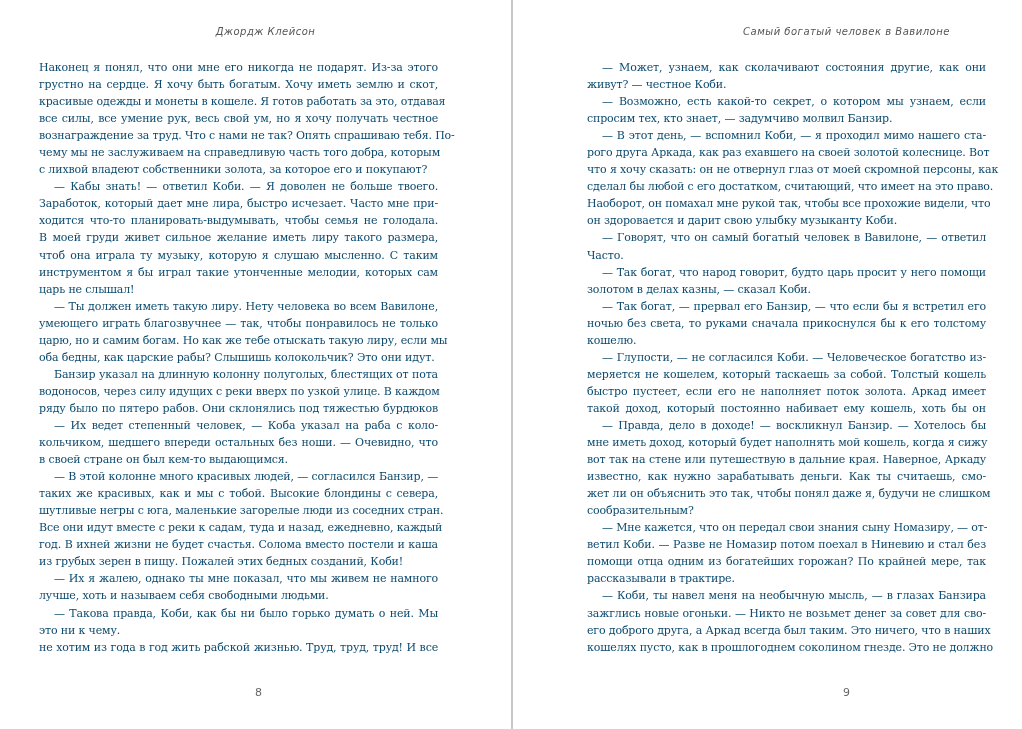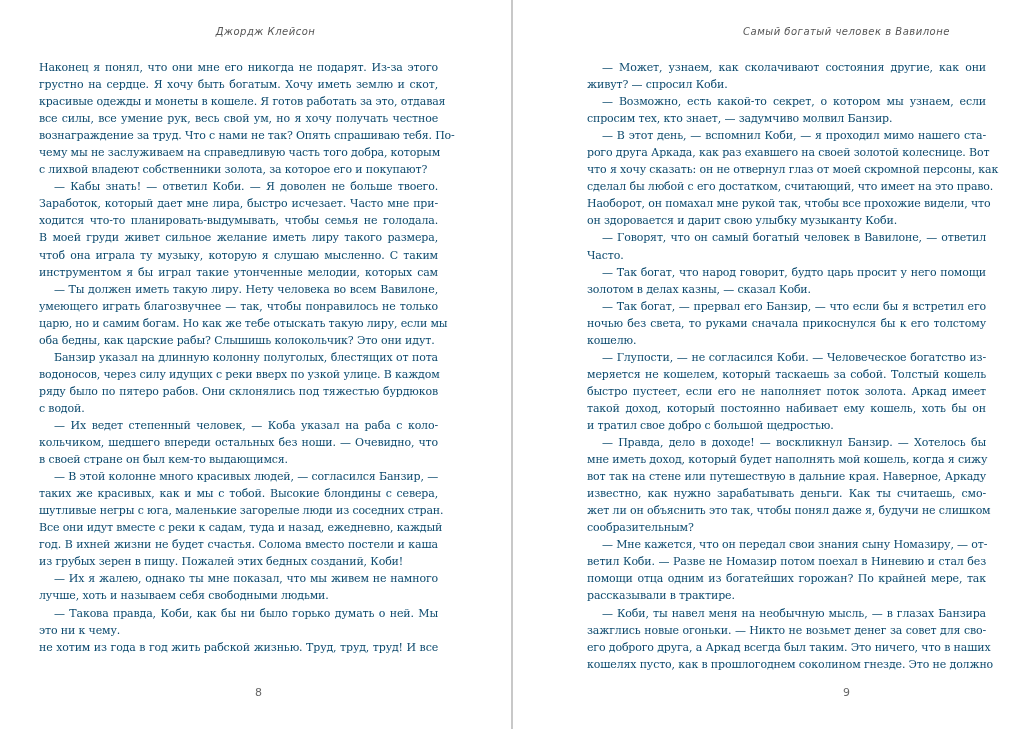--- a/index.html
+++ b/index.html
@@ -46,28 +46,28 @@
       <span class="line">все силы, все умение рук, весь свой ум, но я хочу получать честное</span>
       <span class="line">вознаграждение за труд. Что с нами не так? Опять спрашиваю тебя. По-</span>
       <span class="line">чему мы не заслуживаем на справедливую часть того добра, которым</span>
       <span class="line last">с лихвой владеют собственники золота, за которое его и покупают?</span>
       <span class="line indent">— Кабы знать! — ответил Коби. — Я доволен не больше твоего.</span>
       <span class="line">Заработок, который дает мне лира, быстро исчезает. Часто мне при-</span>
       <span class="line">ходится что-то планировать-выдумывать, чтобы семья не голодала.</span>
       <span class="line">В моей груди живет сильное желание иметь лиру такого размера,</span>
       <span class="line">чтоб она играла ту музыку, которую я слушаю мысленно. С таким</span>
       <span class="line">инструментом я бы играл такие утонченные мелодии, которых сам</span>
+      <span class="line last">царь не слышал!</span>
       <span class="line indent">— Ты должен иметь такую лиру. Нету человека во всем Вавилоне,</span>
       <span class="line">умеющего играть благозвучнее — так, чтобы понравилось не только</span>
       <span class="line">царю, но и самим богам. Но как же тебе отыскать такую лиру, если мы</span>
       <span class="line last">оба бедны, как царские рабы? Слышишь колокольчик? Это они идут.</span>
       <span class="line indent">Банзир указал на длинную колонну полуголых, блестящих от пота</span>
       <span class="line">водоносов, через силу идущих с реки вверх по узкой улице. В каждом</span>
       <span class="line">ряду было по пятеро рабов. Они склонялись под тяжестью бурдюков</span>
-      <span class="line last">с водой.</span>
       <span class="line indent">— Их ведет степенный человек, — Коба указал на раба с коло-</span>
       <span class="line">кольчиком, шедшего впереди остальных без ноши. — Очевидно, что</span>
       <span class="line last">в своей стране он был кем-то выдающимся.</span>
       <span class="line indent">— В этой колонне много красивых людей, — согласился Банзир, —</span>
       <span class="line">таких же красивых, как и мы с тобой. Высокие блондины с севера,</span>
       <span class="line">шутливые негры с юга, маленькие загорелые люди из соседних стран.</span>
       <span class="line">Все они идут вместе с реки к садам, туда и назад, ежедневно, каждый</span>
       <span class="line">год. В ихней жизни не будет счастья. Солома вместо постели и каша</span>
       <span class="line last">из грубых зерен в пищу. Пожалей этих бедных созданий, Коби!</span>
       <span class="line indent">— Их я жалею, однако ты мне показал, что мы живем не намного</span>
@@ -78,41 +78,40 @@
     </div>
   <div class="page-number">8</div>
 </div>
 
 <div class="divider"></div>
 
 <div class="page right">
   <div class="running-head">Самый богатый человек в Вавилоне</div>
   <div class="body-text">
       <span class="line indent">— Может, узнаем, как сколачивают состояния другие, как они</span>
-      <span class="line last">живут? — спросил Коби.</span>
+      <span class="line last">живут? — честное Коби.</span>
       <span class="line indent">— Возможно, есть какой-то секрет, о котором мы узнаем, если</span>
       <span class="line last">спросим тех, кто знает, — задумчиво молвил Банзир.</span>
       <span class="line indent">— В этот день, — вспомнил Коби, — я проходил мимо нашего ста-</span>
       <span class="line">рого друга Аркада, как раз ехавшего на своей золотой колеснице. Вот</span>
       <span class="line">что я хочу сказать: он не отвернул глаз от моей скромной персоны, как</span>
       <span class="line">сделал бы любой с его достатком, считающий, что имеет на это право.</span>
       <span class="line">Наоборот, он помахал мне рукой так, чтобы все прохожие видели, что</span>
       <span class="line last">он здоровается и дарит свою улыбку музыканту Коби.</span>
       <span class="line indent">— Говорят, что он самый богатый человек в Вавилоне, — ответил</span>
       <span class="line last">Часто.</span>
       <span class="line indent">— Так богат, что народ говорит, будто царь просит у него помощи</span>
       <span class="line last">золотом в делах казны, — сказал Коби.</span>
       <span class="line indent">— Так богат, — прервал его Банзир, — что если бы я встретил его</span>
       <span class="line">ночью без света, то руками сначала прикоснулся бы к его толстому</span>
       <span class="line last">кошелю.</span>
       <span class="line indent">— Глупости, — не согласился Коби. — Человеческое богатство из-</span>
       <span class="line">меряется не кошелем, который таскаешь за собой. Толстый кошель</span>
       <span class="line">быстро пустеет, если его не наполняет поток золота. Аркад имеет</span>
       <span class="line">такой доход, который постоянно набивает ему кошель, хоть бы он</span>
-      <span class="line last">и тратил свое добро с большой щедростью.</span>
       <span class="line indent">— Правда, дело в доходе! — воскликнул Банзир. — Хотелось бы</span>
       <span class="line">мне иметь доход, который будет наполнять мой кошель, когда я сижу</span>
       <span class="line">вот так на стене или путешествую в дальние края. Наверное, Аркаду</span>
       <span class="line">известно, как нужно зарабатывать деньги. Как ты считаешь, смо-</span>
       <span class="line">жет ли он объяснить это так, чтобы понял даже я, будучи не слишком</span>
       <span class="line last">сообразительным?</span>
       <span class="line indent">— Мне кажется, что он передал свои знания сыну Номазиру, — от-</span>
       <span class="line">ветил Коби. — Разве не Номазир потом поехал в Ниневию и стал без</span>
       <span class="line">помощи отца одним из богатейших горожан? По крайней мере, так</span>
       <span class="line last">рассказывали в трактире.</span>

